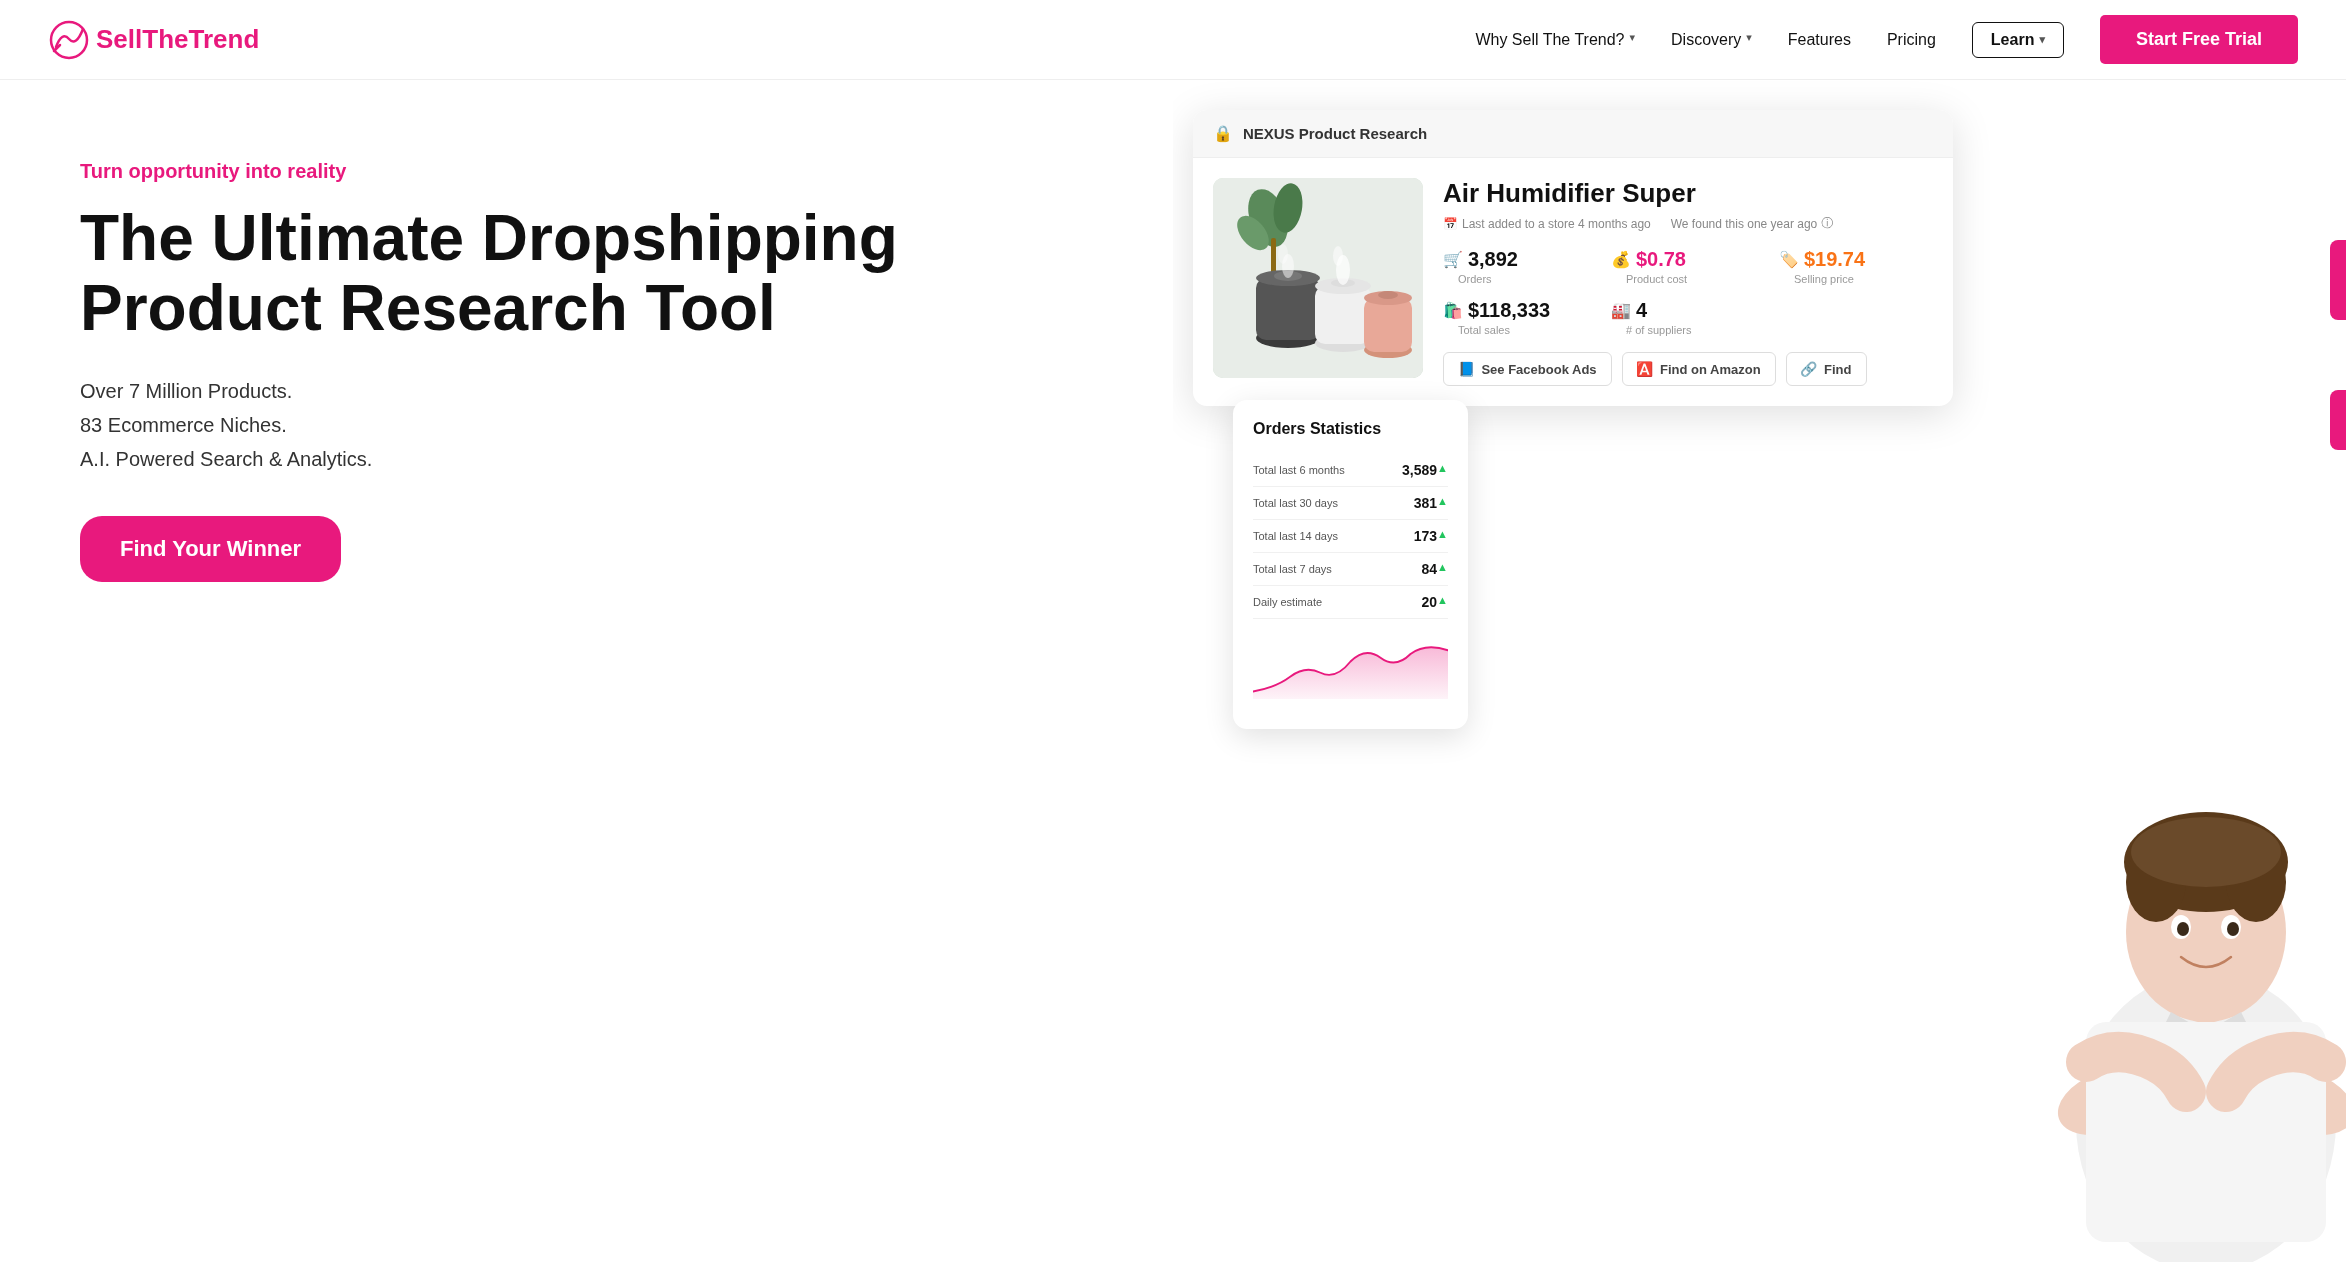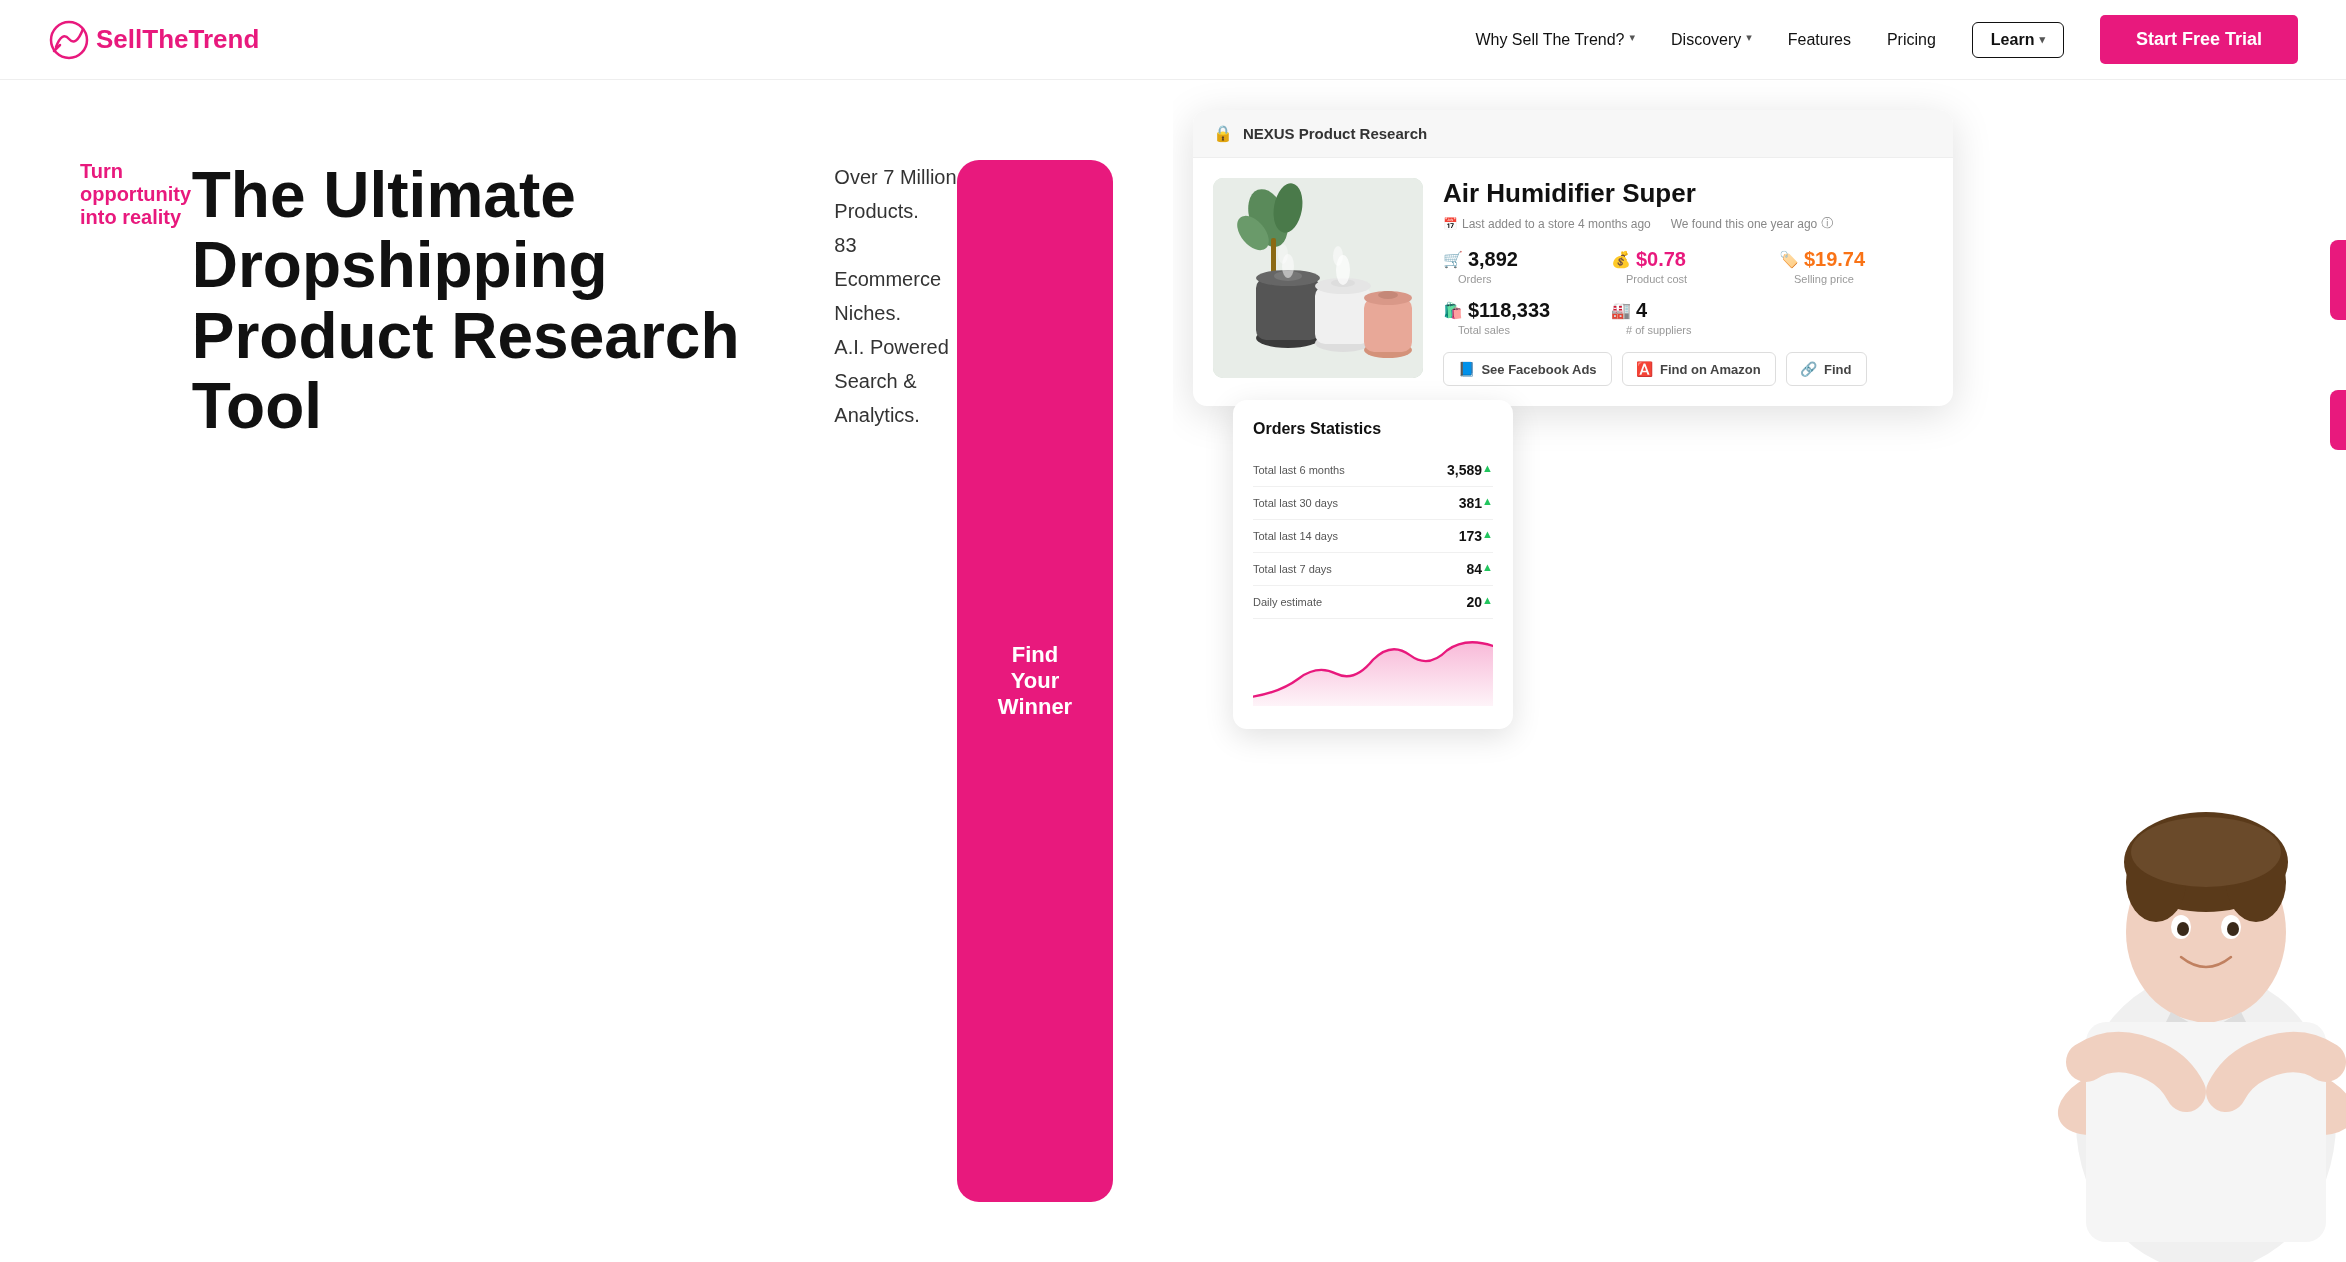--- a/index.html
+++ b/index.html
@@ -81,21 +81,21 @@
     .hero {
       display: flex;
       min-height: calc(100vh - 80px);
       position: relative;
       overflow: hidden;
     }
     .hero-left {
       flex: 0 0 50%;
       padding: 80px 60px 60px 80px;
       display: flex;
-      flex-direction: row;
+      flex-direction: column;
       justify-content: flex-start;
       z-index: 2;
     }
     .hero-tagline {
       color: #e8197d;
       font-size: 20px;
       font-weight: 600;
       margin-bottom: 20px;
     }
     .hero-title {
@@ -239,21 +239,21 @@
       gap: 6px;
       background: #fff;
     }
     .action-btn .btn-icon { font-size: 14px; }
 
     
     .panel-orders {
       position: absolute;
       top: 320px;
       left: 60px;
-      width: 280px;
+      width: 235px;
       background: #fff;
       border-radius: 14px;
       box-shadow: 0 8px 30px rgba(0,0,0,0.12);
       padding: 20px;
       z-index: 4;
     }
     .orders-title {
       font-size: 16px;
       font-weight: 700;
       color: #111;

